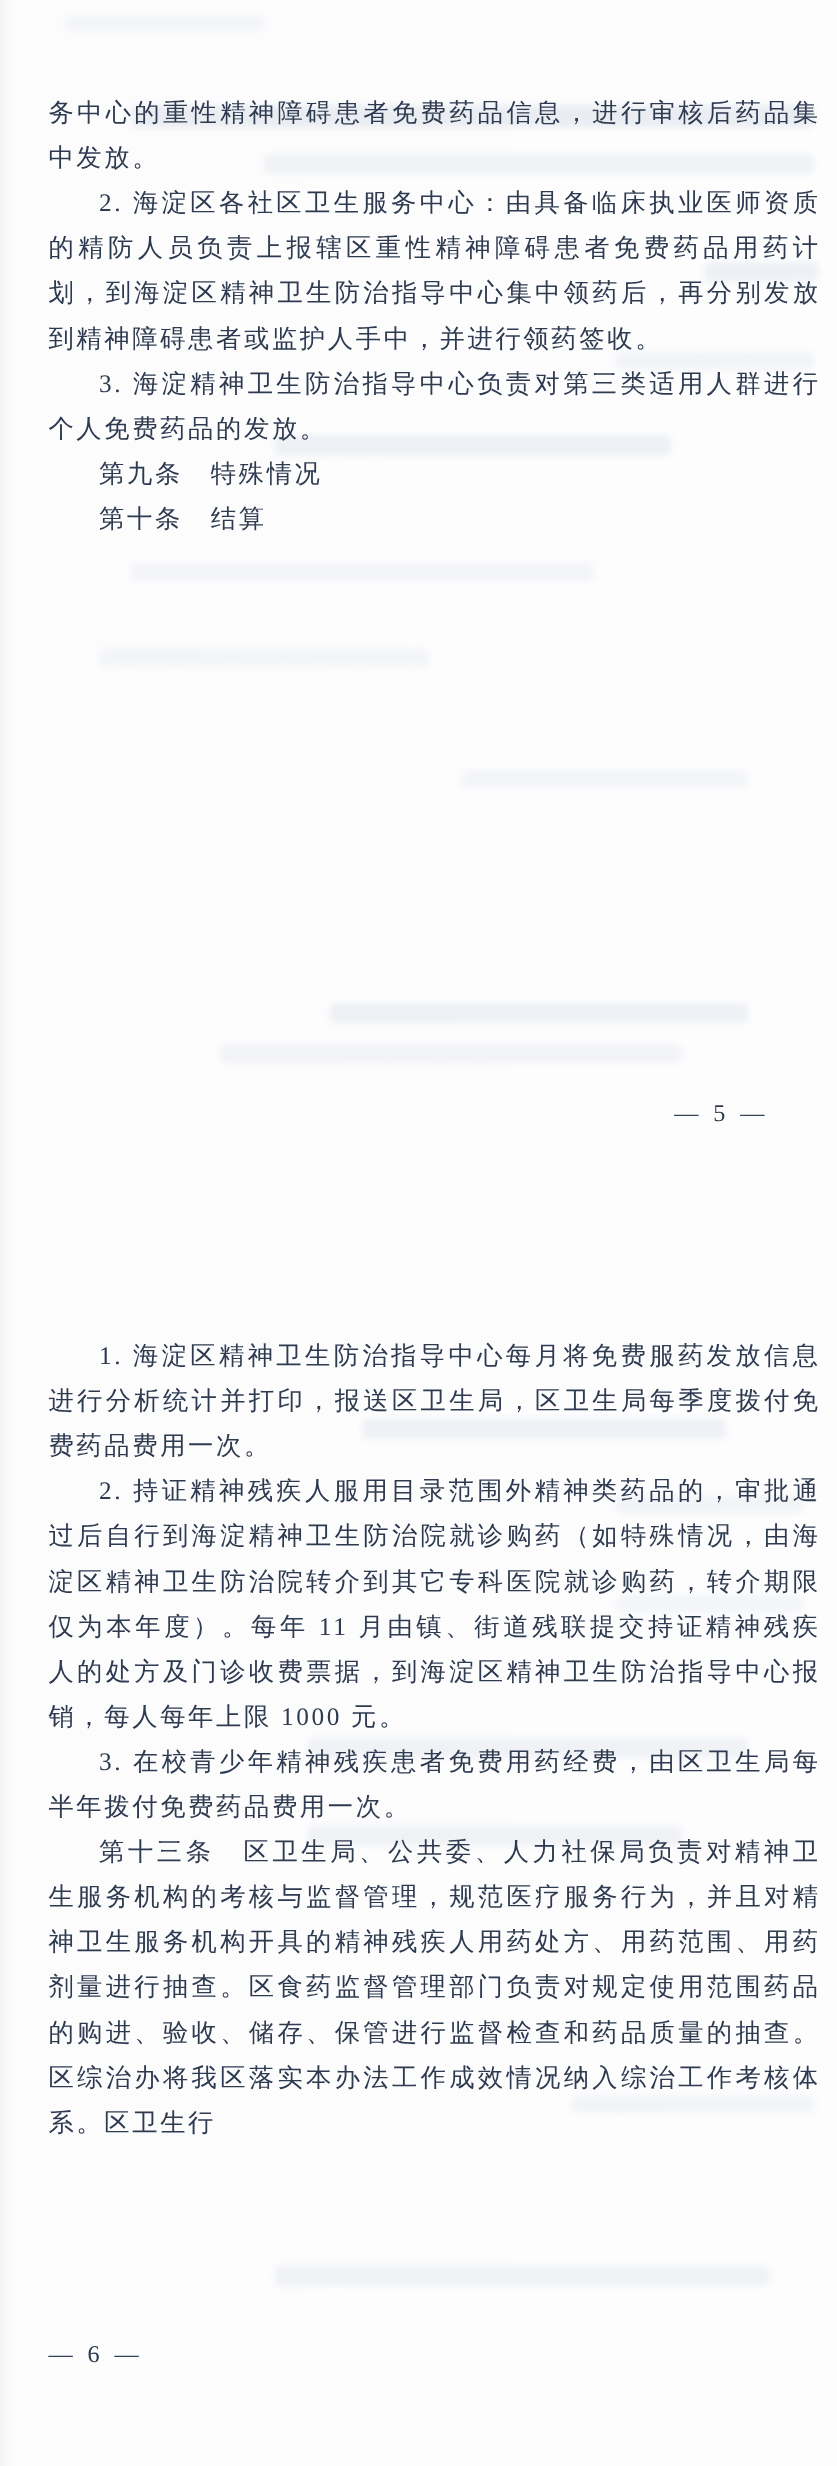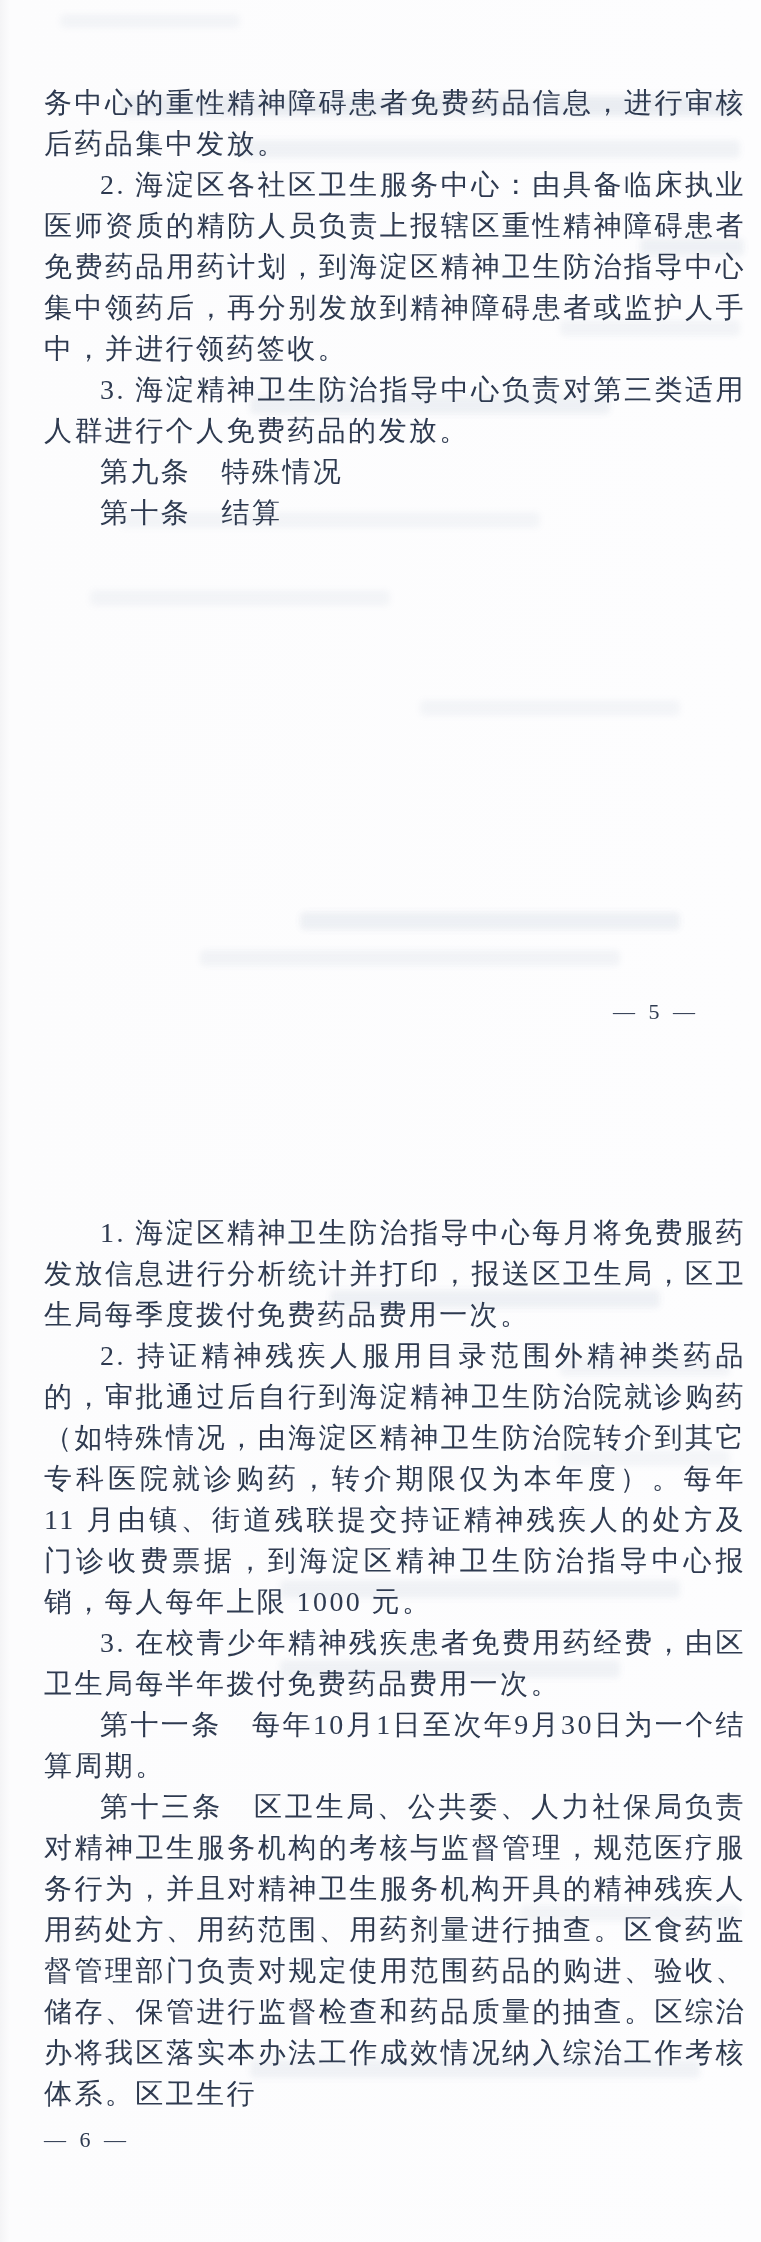--- a/index.html
+++ b/index.html
@@ -17,21 +17,21 @@
   .scan-sheet {
     position: absolute;
     inset: 0;
     background: linear-gradient(90deg, #f4f4f6 0px, #fcfcfd 10px, #fdfdfe 100%);
   }
   .page-body {
     position: absolute;
     left: 44px;
     width: 702px;
     color: var(--ink, #2e3a50);
-    font-size: 28px;
+    font-size: 23px;
     line-height: 41px;
     letter-spacing: 2.4px;
     text-align: justify;
     text-justify: inter-character;
   }
   .page-body p {
     margin: 0;
     padding: 0;
   }
   .page-body p.indent {
@@ -124,19 +124,18 @@
 <div id="page5-footer" class="page-footer">— 5 —</div>
 
 <div id="page6-body" class="page-body">
 
     <p class="indent">1. 海淀区精神卫生防治指导中心每月将免费服药发放信息进行分析统计并打印，报送区卫生局，区卫生局每季度拨付免费药品费用一次。</p>
 
     <p class="indent">2. 持证精神残疾人服用目录范围外精神类药品的，审批通过后自行到海淀精神卫生防治院就诊购药（如特殊情况，由海淀区精神卫生防治院转介到其它专科医院就诊购药，转介期限仅为本年度）。每年 11 月由镇、街道残联提交持证精神残疾人的处方及门诊收费票据，到海淀区精神卫生防治指导中心报销，每人每年上限 1000 元。</p>
 
     <p class="indent">3. 在校青少年精神残疾患者免费用药经费，由区卫生局每半年拨付免费药品费用一次。</p>
 
-    <p class="indent">第十一条　每年10月1日至次年9月30日为一个结算周期。</p>
 
 
     <p class="indent">第十三条　区卫生局、公共委、人力社保局负责对精神卫生服务机构的考核与监督管理，规范医疗服务行为，并且对精神卫生服务机构开具的精神残疾人用药处方、用药范围、用药剂量进行抽查。区食药监督管理部门负责对规定使用范围药品的购进、验收、储存、保管进行监督检查和药品质量的抽查。区综治办将我区落实本办法工作成效情况纳入综治工作考核体系。区卫生行</p>
   </div>
 
 <div id="page6-footer" class="page-footer">— 6 —</div>
 
 </body></html>

